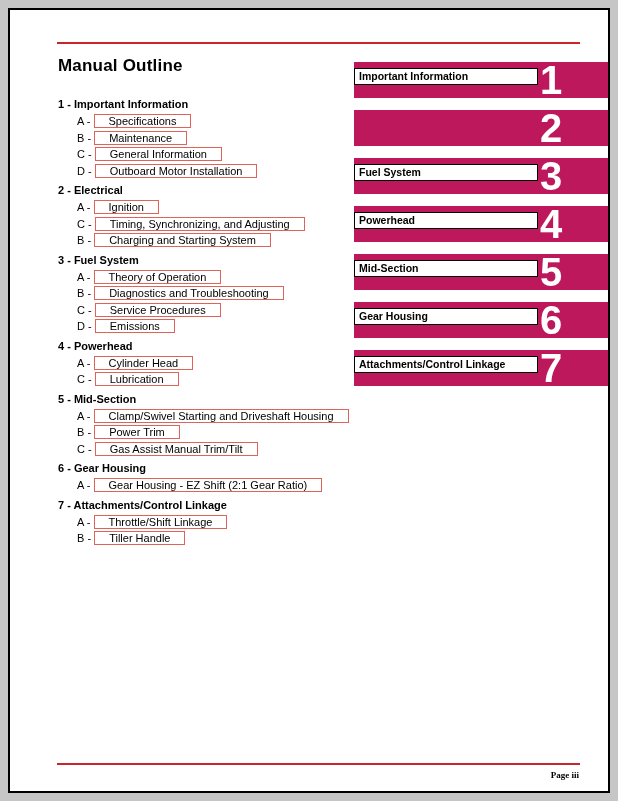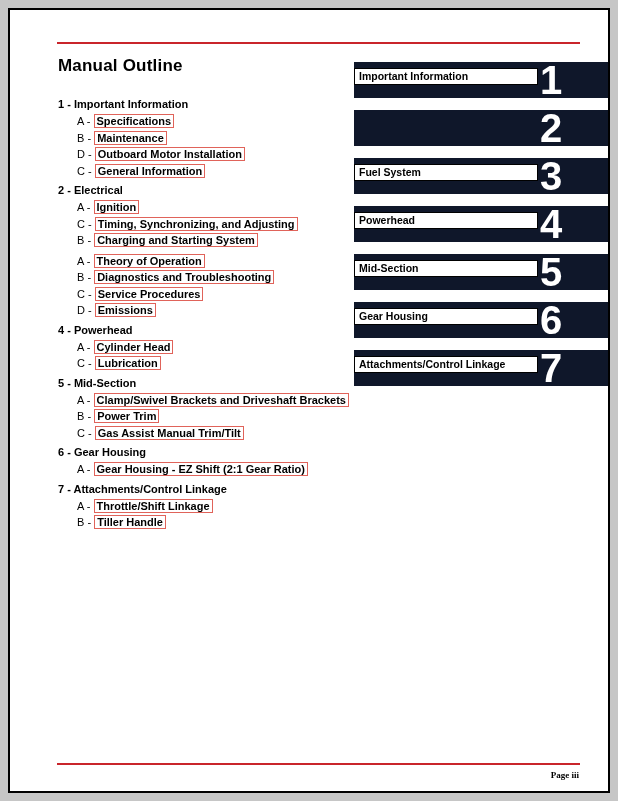--- a/index.html
+++ b/index.html
@@ -34,32 +34,31 @@
     white-space:nowrap;
   }
   .item-row {
     padding-left:19px; margin-bottom:2px; line-height:13.5px;
     white-space:nowrap;
   }
   .item-letter { }
   .item-link {
     display:inline-block;
     border:1px solid #e0635a;
-    padding:0 2px;
+    padding:0 14px;
     line-height:12px;
     cursor:pointer;
-    font-weight:bold;
   }
   .tab-list {
     position:absolute; left:344px; top:52px; right:0;
   }
   .tab {
     position:relative;
     height:36px; margin-bottom:12px;
-    background:#0f172a;
+    background:#be185d;
     cursor:pointer;
   }
   .tab-label {
     position:absolute; left:0; top:6px;
     width:178px; height:15px;
     background:#fff;
     border:1px solid #000;
     font-size:10.5px; font-weight:bold; color:#000;
     line-height:15px; padding-left:4px;
     white-space:nowrap; overflow:hidden;
@@ -79,43 +78,44 @@
 
 <div class="page">
   <div class="rule rule-top"></div>
   <div class="page-title">Manual Outline</div>
 
   <div class="outline">
       <div class="section">
         <div class="section-heading">1 - Important Information</div>
         <div class="item-row"><span class="item-letter">A - </span><span class="item-link">Specifications</span></div>
         <div class="item-row"><span class="item-letter">B - </span><span class="item-link">Maintenance</span></div>
+        <div class="item-row"><span class="item-letter">C - </span><span class="item-link">General Information</span></div>
         <div class="item-row"><span class="item-letter">D - </span><span class="item-link">Outboard Motor Installation</span></div>
-        <div class="item-row"><span class="item-letter">C - </span><span class="item-link">General Information</span></div>
       </div>
       <div class="section">
         <div class="section-heading">2 - Electrical</div>
         <div class="item-row"><span class="item-letter">A - </span><span class="item-link">Ignition</span></div>
         <div class="item-row"><span class="item-letter">C - </span><span class="item-link">Timing, Synchronizing, and Adjusting</span></div>
         <div class="item-row"><span class="item-letter">B - </span><span class="item-link">Charging and Starting System</span></div>
       </div>
       <div class="section">
+        <div class="section-heading">3 - Fuel System</div>
         <div class="item-row"><span class="item-letter">A - </span><span class="item-link">Theory of Operation</span></div>
         <div class="item-row"><span class="item-letter">B - </span><span class="item-link">Diagnostics and Troubleshooting</span></div>
         <div class="item-row"><span class="item-letter">C - </span><span class="item-link">Service Procedures</span></div>
         <div class="item-row"><span class="item-letter">D - </span><span class="item-link">Emissions</span></div>
       </div>
       <div class="section">
         <div class="section-heading">4 - Powerhead</div>
         <div class="item-row"><span class="item-letter">A - </span><span class="item-link">Cylinder Head</span></div>
         <div class="item-row"><span class="item-letter">C - </span><span class="item-link">Lubrication</span></div>
       </div>
       <div class="section">
         <div class="section-heading">5 - Mid-Section</div>
-        <div class="item-row"><span class="item-letter">A - </span><span class="item-link">Clamp/Swivel Brackets and Driveshaft Brackets</span></div>
+        <div class="item-row"><span class="item-letter">A - </span><span class="item-link">Clamp/Swivel Starting and Driveshaft Housing</span></div>
         <div class="item-row"><span class="item-letter">B - </span><span class="item-link">Power Trim</span></div>
         <div class="item-row"><span class="item-letter">C - </span><span class="item-link">Gas Assist Manual Trim/Tilt</span></div>
       </div>
       <div class="section">
         <div class="section-heading">6 - Gear Housing</div>
         <div class="item-row"><span class="item-letter">A - </span><span class="item-link">Gear Housing - EZ Shift (2:1 Gear Ratio)</span></div>
       </div>
       <div class="section">
         <div class="section-heading">7 - Attachments/Control Linkage</div>
         <div class="item-row"><span class="item-letter">A - </span><span class="item-link">Throttle/Shift Linkage</span></div>

